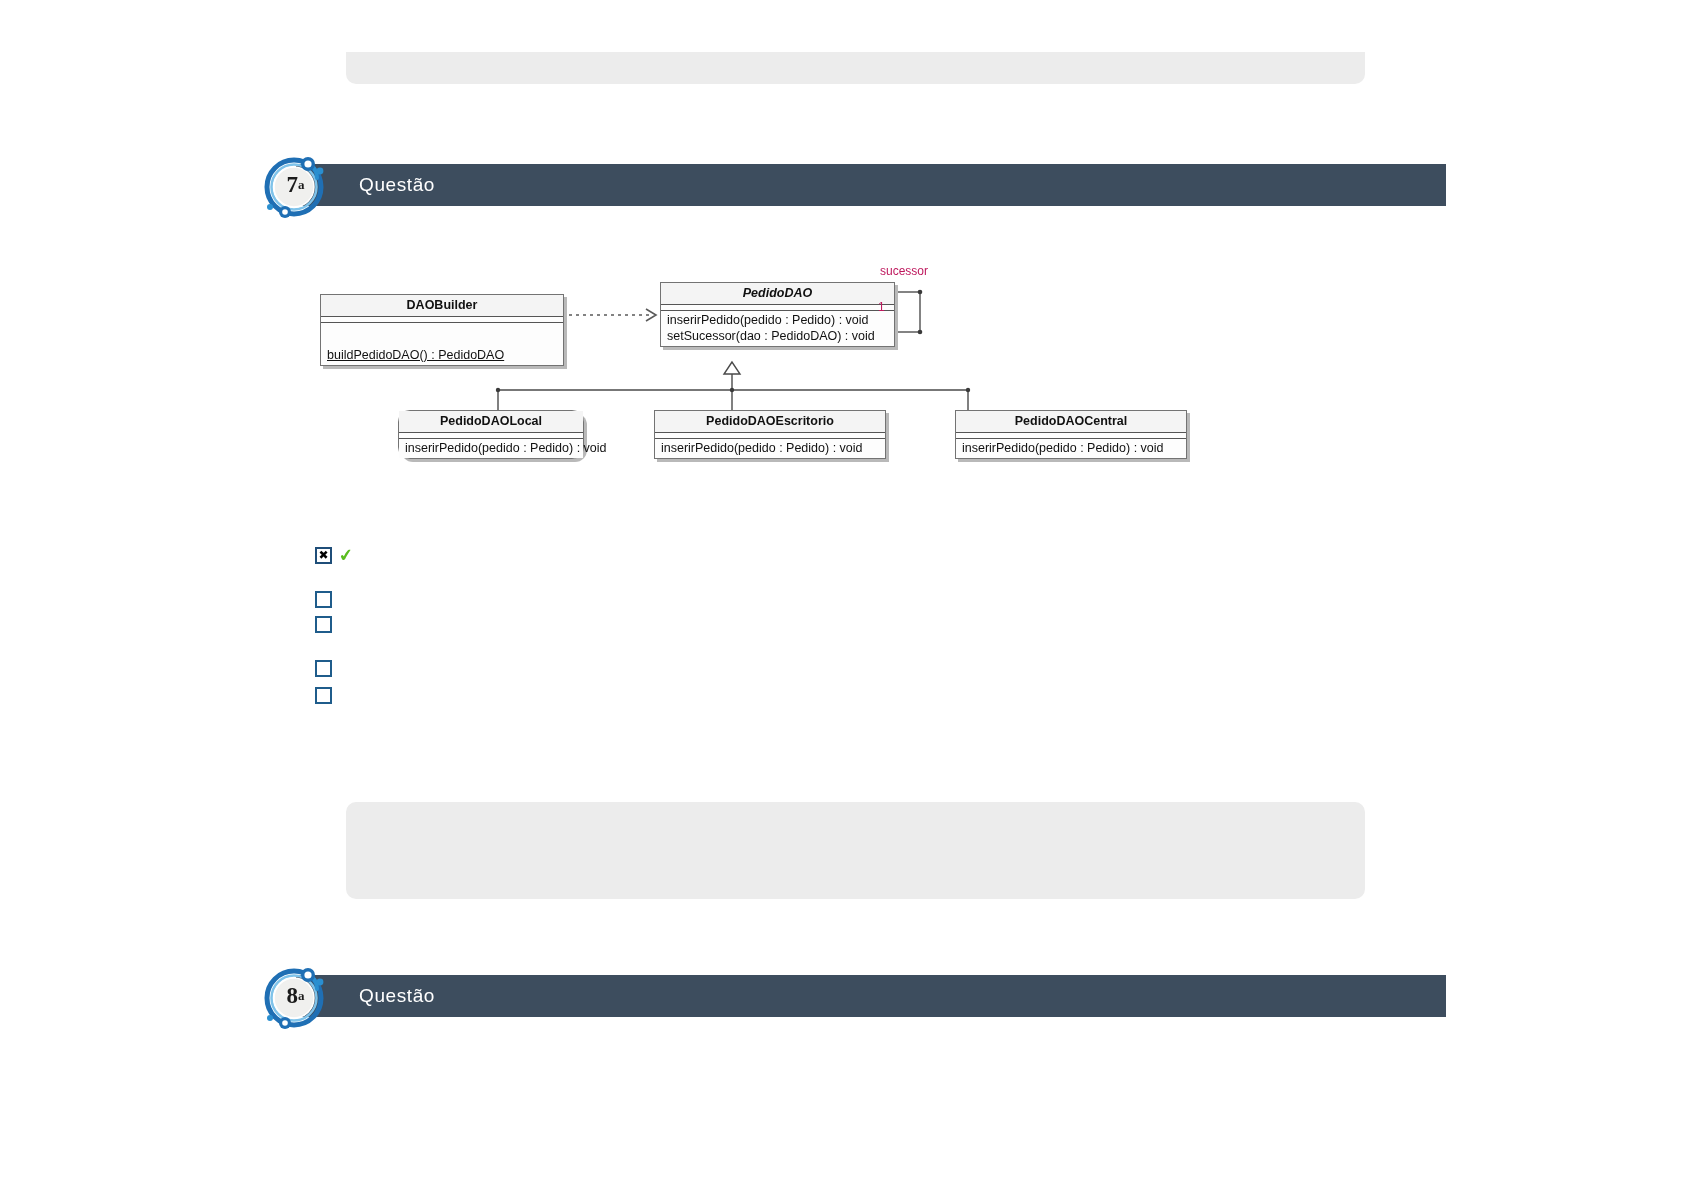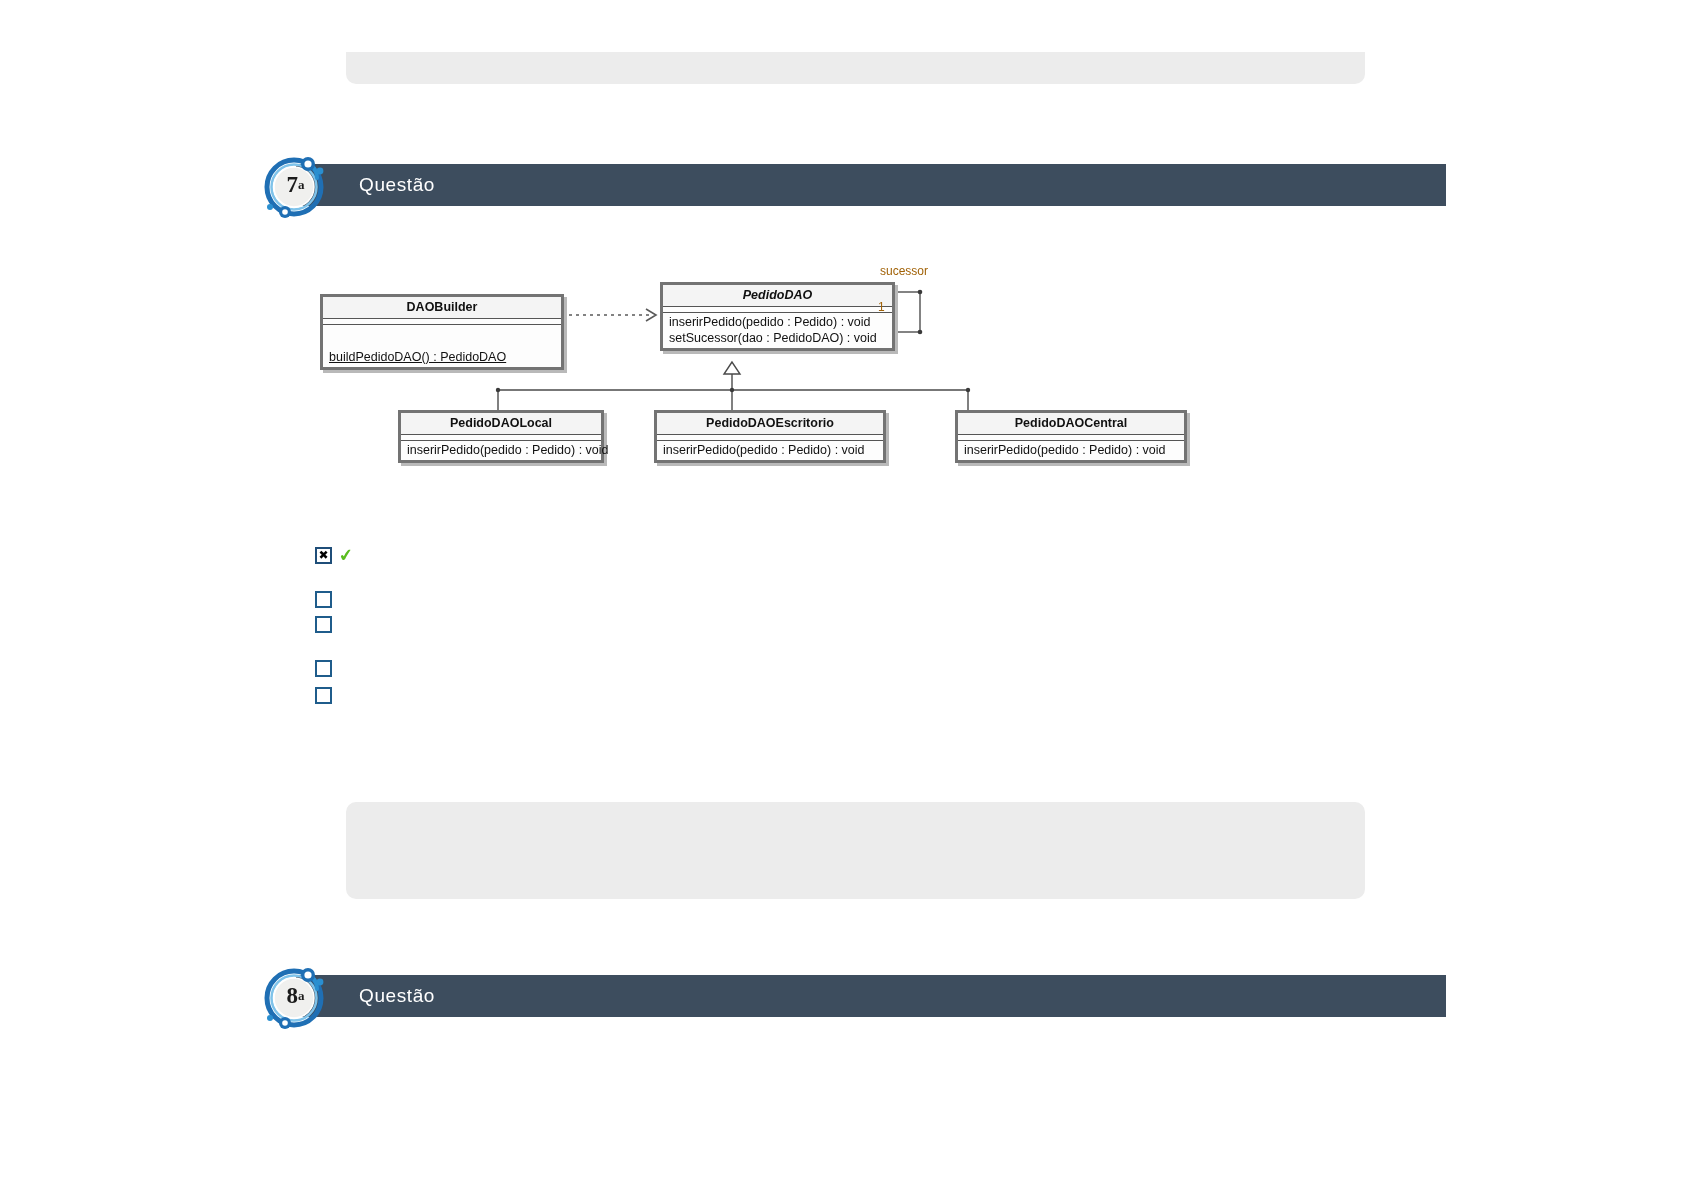--- a/index.html
+++ b/index.html
@@ -94,21 +94,21 @@
   #uml-diagram {
     position: absolute;
     left: 320px;
     top: 270px;
     width: 900px;
     height: 210px;
   }
   .uml-class {
     position: absolute;
     background: #f2f2f2;
-    border: 3px solid #737373;
+    border: 1px solid #737373;
     box-shadow: 3px 3px 0 0 #b9b9b9;
     box-sizing: border-box;
     font-size: 12.5px;
     color: #111;
   }
   .uml-name {
     text-align: center;
     font-weight: bold;
     padding: 3px 6px 4px 6px;
     border-bottom: 1px solid #555;
@@ -130,21 +130,21 @@
     padding: 1px 6px 1px 6px;
     white-space: nowrap;
     font-size: 12.5px;
     color: #111;
   }
   .uml-op.static { text-decoration: underline; margin-top: 23px; }
 
   .assoc-label {
     position: absolute;
     font-size: 12px;
-    color: #a16207;
+    color: #be185d;
     white-space: nowrap;
   }
 
   
   #answers {
     position: absolute;
     left: 315px;
     top: 545px;
     width: 300px;
   }
@@ -257,21 +257,21 @@
     <div class="uml-attrs"></div>
     <div class="uml-ops">
       <div class="uml-op">inserirPedido(pedido : Pedido) : void</div>
       <div class="uml-op">setSucessor(dao : PedidoDAO) : void</div>
     </div>
   </div>
 
   <div class="assoc-label" style="left:560px; top:-6px;">sucessor</div>
   <div class="assoc-label" style="left:558px; top:30px;">1</div>
 
-  <div class="uml-class" style="left:78px; top:140px; width:206px;">
+  <div class="uml-class" style="left:78px; top:140px; width:186px;border-radius:12px;">
     <div class="uml-name">PedidoDAOLocal</div>
     <div class="uml-attrs"></div>
     <div class="uml-ops">
       <div class="uml-op">inserirPedido(pedido : Pedido) : void</div>
     </div>
   </div>
 
   <div class="uml-class" style="left:334px; top:140px; width:232px;">
     <div class="uml-name">PedidoDAOEscritorio</div>
     <div class="uml-attrs"></div>

